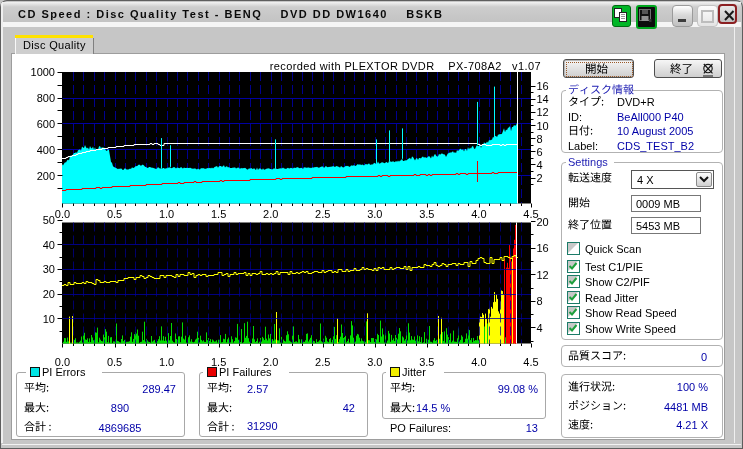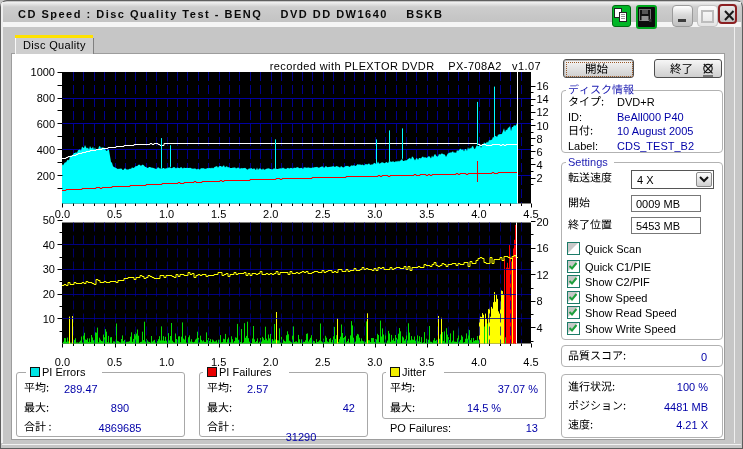--- a/index.html
+++ b/index.html
@@ -152,33 +152,33 @@
 <svg style="position:absolute;left:567px;top:242px" width="13" height="13">
     <rect x="0.5" y="0.5" width="12" height="12" fill="#fff" stroke="#1c7b68"></rect>
     <path d="M1 1H11L1 11Z" fill="#c8c8c8"></path>
   </svg>
 <span style="position:absolute;left:585px;top:243px;font:11px 'Liberation Sans',sans-serif;color:#000;white-space:pre">Quick Scan</span>
 <svg style="position:absolute;left:567px;top:259.5px" width="13" height="13">
     <rect x="0.5" y="0.5" width="12" height="12" fill="#fff" stroke="#1c7b68"></rect>
     <path d="M1 1H11L1 11Z" fill="#c8c8c8"></path>
     <path d="M2.5 6L5 8.5L9.5 3" stroke="#1d9f3c" stroke-width="2" fill="none"></path>
   </svg>
-<span style="position:absolute;left:585px;top:260.5px;font:11px 'Liberation Sans',sans-serif;color:#000;white-space:pre">Quick C1/PIE</span>
+<span style="position:absolute;left:585px;top:260.5px;font:11px 'Liberation Sans',sans-serif;color:#000;white-space:pre">Test C1/PIE</span>
 <svg style="position:absolute;left:567px;top:275px" width="13" height="13">
     <rect x="0.5" y="0.5" width="12" height="12" fill="#fff" stroke="#1c7b68"></rect>
     <path d="M1 1H11L1 11Z" fill="#c8c8c8"></path>
     <path d="M2.5 6L5 8.5L9.5 3" stroke="#1d9f3c" stroke-width="2" fill="none"></path>
   </svg>
 <span style="position:absolute;left:585px;top:276px;font:11px 'Liberation Sans',sans-serif;color:#000;white-space:pre">Show C2/PIF</span>
 <svg style="position:absolute;left:567px;top:290.5px" width="13" height="13">
     <rect x="0.5" y="0.5" width="12" height="12" fill="#fff" stroke="#1c7b68"></rect>
     <path d="M1 1H11L1 11Z" fill="#c8c8c8"></path>
     <path d="M2.5 6L5 8.5L9.5 3" stroke="#1d9f3c" stroke-width="2" fill="none"></path>
   </svg>
-<span style="position:absolute;left:585px;top:291.5px;font:11px 'Liberation Sans',sans-serif;color:#000;white-space:pre">Show Speed</span>
+<span style="position:absolute;left:585px;top:291.5px;font:11px 'Liberation Sans',sans-serif;color:#000;white-space:pre">Read Jitter</span>
 <svg style="position:absolute;left:567px;top:306px" width="13" height="13">
     <rect x="0.5" y="0.5" width="12" height="12" fill="#fff" stroke="#1c7b68"></rect>
     <path d="M1 1H11L1 11Z" fill="#c8c8c8"></path>
     <path d="M2.5 6L5 8.5L9.5 3" stroke="#1d9f3c" stroke-width="2" fill="none"></path>
   </svg>
 <span style="position:absolute;left:585px;top:307px;font:11px 'Liberation Sans',sans-serif;color:#000;white-space:pre">Show Read Speed</span>
 <svg style="position:absolute;left:567px;top:321.5px" width="13" height="13">
     <rect x="0.5" y="0.5" width="12" height="12" fill="#fff" stroke="#1c7b68"></rect>
     <path d="M1 1H11L1 11Z" fill="#c8c8c8"></path>
     <path d="M2.5 6L5 8.5L9.5 3" stroke="#1d9f3c" stroke-width="2" fill="none"></path>
@@ -210,48 +210,48 @@
 <div style="position:absolute;left:203px;top:366px;width:86px;height:12px;background:#fff;"></div>
 <div style="position:absolute;left:207px;top:367px;width:8px;height:8px;background:#e80000;border:1px solid #111;"></div>
 <span style="position:absolute;left:219px;top:366px;font:11px 'Liberation Sans',sans-serif">PI Failures</span>
 <div style="position:absolute;left:382px;top:372px;width:164px;height:47px;background:#fff;border:1px solid #a8a8a8;border-radius:3px;box-sizing:border-box;"></div>
 <div style="position:absolute;left:386px;top:366px;width:58px;height:12px;background:#fff;"></div>
 <div style="position:absolute;left:390px;top:367px;width:8px;height:8px;background:#f2ef00;border:1px solid #111;"></div>
 <span style="position:absolute;left:402px;top:366px;font:11px 'Liberation Sans',sans-serif">Jitter</span>
 <svg style="position:absolute;left:24px;top:382.0px;overflow:visible" width="27" height="15">
     <path transform="translate(0,9.5) scale(0.9167)" d="M2.1 -7.6C2.6 -6.7 3.0 -5.5 3.2 -4.8L4.0 -5.1C3.9 -5.8 3.4 -6.9 2.9 -7.8ZM9.1 -7.9C8.8 -7.0 8.2 -5.8 7.8 -5.0L8.5 -4.8C9.0 -5.5 9.6 -6.6 10.0 -7.6ZM0.6 -4.2V-3.3H5.5V0.9H6.4V-3.3H11.4V-4.2H6.4V-8.4H10.7V-9.3H1.3V-8.4H5.5V-4.2Z M17.3 -5.7V-4.8H21.0V-5.7ZM16.7 -1.8 17.1 -0.9C18.3 -1.4 19.8 -2.0 21.3 -2.6L21.1 -3.4C19.5 -2.8 17.8 -2.1 16.7 -1.8ZM18.1 -10.1C17.6 -8.4 16.8 -6.8 15.9 -5.7C16.1 -5.6 16.5 -5.3 16.6 -5.1C17.1 -5.7 17.6 -6.4 18.0 -7.2H22.4C22.2 -2.4 22.0 -0.5 21.7 -0.1C21.5 0.1 21.4 0.1 21.1 0.1C20.9 0.1 20.1 0.1 19.3 0.0C19.5 0.3 19.6 0.7 19.6 0.9C20.3 1.0 21.1 1.0 21.5 0.9C21.9 0.9 22.2 0.8 22.5 0.4C23.0 -0.1 23.1 -2.1 23.3 -7.6C23.3 -7.7 23.3 -8.1 23.3 -8.1H18.4C18.6 -8.7 18.8 -9.3 19.0 -9.9ZM12.4 -1.9 12.7 -1.0C13.8 -1.5 15.3 -2.1 16.7 -2.7L16.5 -3.6L15.0 -2.9V-6.4H16.4V-7.3H15.0V-10.0H14.1V-7.3H12.6V-6.4H14.1V-2.6C13.5 -2.3 12.9 -2.1 12.4 -1.9Z M25.7 -4.7C26.1 -4.7 26.5 -5.0 26.5 -5.5C26.5 -6.0 26.1 -6.4 25.7 -6.4C25.2 -6.4 24.9 -6.0 24.9 -5.5C24.9 -5.0 25.2 -4.7 25.7 -4.7ZM25.7 0.2C26.1 0.2 26.5 -0.2 26.5 -0.7C26.5 -1.2 26.1 -1.5 25.7 -1.5C25.2 -1.5 24.9 -1.2 24.9 -0.7C24.9 -0.2 25.2 0.2 25.7 0.2Z" fill="#000000"></path>
   </svg>
-<span style="position:absolute;left:64px;top:382.5px;width:112px;text-align:left;font:11px 'Liberation Sans',sans-serif;color:#0000a8;white-space:pre">289.47</span>
+<span style="position:absolute;left:64px;top:382.5px;width:112px;text-align:right;font:11px 'Liberation Sans',sans-serif;color:#0000a8;white-space:pre">289.47</span>
 <svg style="position:absolute;left:24px;top:401.5px;overflow:visible" width="27" height="15">
     <path transform="translate(0,9.5) scale(0.9167)" d="M3.0 -7.6H9.0V-6.8H3.0ZM3.0 -9.1H9.0V-8.2H3.0ZM2.1 -9.7V-6.1H9.9V-9.7ZM4.8 -4.7V-3.9H2.6V-4.7ZM0.6 -0.5 0.7 0.3 4.8 -0.2V1.0H5.6V0.2C5.8 0.4 6.0 0.7 6.1 0.9C6.9 0.6 7.8 0.2 8.5 -0.4C9.2 0.2 10.1 0.7 11.0 0.9C11.1 0.7 11.4 0.4 11.6 0.3C10.6 0.0 9.8 -0.4 9.1 -0.9C9.9 -1.7 10.5 -2.6 10.9 -3.8L10.3 -4.0L10.2 -4.0H6.0V-3.2H7.1L6.6 -3.1C6.9 -2.3 7.3 -1.6 7.9 -1.0C7.2 -0.4 6.4 -0.1 5.6 0.2V-4.7H11.3V-5.5H0.7V-4.7H1.7V-0.6ZM7.3 -3.2H9.8C9.5 -2.6 9.0 -2.0 8.5 -1.5C8.0 -2.0 7.6 -2.6 7.3 -3.2ZM4.8 -3.2V-2.4H2.6V-3.2ZM4.8 -1.7V-1.0L2.6 -0.7V-1.7Z M17.5 -10.1C17.5 -9.1 17.5 -7.9 17.4 -6.6H12.7V-5.7H17.2C16.7 -3.4 15.5 -1.1 12.5 0.2C12.8 0.4 13.1 0.7 13.2 0.9C16.1 -0.4 17.4 -2.7 18.0 -5.0C18.9 -2.3 20.5 -0.2 22.8 0.9C23.0 0.7 23.3 0.3 23.5 0.1C21.2 -0.9 19.6 -3.1 18.8 -5.7H23.3V-6.6H18.3C18.5 -7.9 18.5 -9.1 18.5 -10.1Z M25.7 -4.7C26.1 -4.7 26.5 -5.0 26.5 -5.5C26.5 -6.0 26.1 -6.4 25.7 -6.4C25.2 -6.4 24.9 -6.0 24.9 -5.5C24.9 -5.0 25.2 -4.7 25.7 -4.7ZM25.7 0.2C26.1 0.2 26.5 -0.2 26.5 -0.7C26.5 -1.2 26.1 -1.5 25.7 -1.5C25.2 -1.5 24.9 -1.2 24.9 -0.7C24.9 -0.2 25.2 0.2 25.7 0.2Z" fill="#000000"></path>
   </svg>
 <span style="position:absolute;left:64px;top:402.0px;width:112px;text-align:center;font:11px 'Liberation Sans',sans-serif;color:#0000a8;white-space:pre">890</span>
 <svg style="position:absolute;left:24px;top:421.0px;overflow:visible" width="30" height="15">
     <path transform="translate(0,9.5) scale(0.9167)" d="M3.0 -6.2V-5.4H9.0V-6.2ZM6.0 -9.2C7.1 -7.6 9.2 -5.9 11.1 -4.9C11.2 -5.2 11.5 -5.5 11.7 -5.7C9.8 -6.6 7.7 -8.3 6.4 -10.1H5.5C4.5 -8.5 2.5 -6.7 0.4 -5.6C0.6 -5.4 0.9 -5.1 1.0 -4.9C3.0 -6.0 5.0 -7.7 6.0 -9.2ZM2.4 -3.8V1.0H3.2V0.5H8.8V1.0H9.7V-3.8ZM3.2 -0.3V-3.0H8.8V-0.3Z M13.0 -6.4V-5.7H16.8V-6.4ZM13.1 -9.7V-8.9H16.8V-9.7ZM13.0 -4.8V-4.1H16.8V-4.8ZM12.5 -8.1V-7.3H17.2V-8.1ZM20.0 -10.0V-6.0H17.2V-5.1H20.0V1.0H20.9V-5.1H23.7V-6.0H20.9V-10.0ZM13.0 -3.2V0.8H13.8V0.3H16.7V-3.2ZM13.8 -2.5H15.9V-0.5H13.8Z M28.4 -4.7C28.8 -4.7 29.1 -5.0 29.1 -5.5C29.1 -6.0 28.8 -6.4 28.4 -6.4C27.9 -6.4 27.6 -6.0 27.6 -5.5C27.6 -5.0 27.9 -4.7 28.4 -4.7ZM28.4 0.2C28.8 0.2 29.1 -0.2 29.1 -0.7C29.1 -1.2 28.8 -1.5 28.4 -1.5C27.9 -1.5 27.6 -1.2 27.6 -0.7C27.6 -0.2 27.9 0.2 28.4 0.2Z" fill="#000000"></path>
   </svg>
 <span style="position:absolute;left:64px;top:421.5px;width:112px;text-align:center;font:11px 'Liberation Sans',sans-serif;color:#0000a8;white-space:pre">4869685</span>
 <svg style="position:absolute;left:207px;top:382.0px;overflow:visible" width="27" height="15">
     <path transform="translate(0,9.5) scale(0.9167)" d="M2.1 -7.6C2.6 -6.7 3.0 -5.5 3.2 -4.8L4.0 -5.1C3.9 -5.8 3.4 -6.9 2.9 -7.8ZM9.1 -7.9C8.8 -7.0 8.2 -5.8 7.8 -5.0L8.5 -4.8C9.0 -5.5 9.6 -6.6 10.0 -7.6ZM0.6 -4.2V-3.3H5.5V0.9H6.4V-3.3H11.4V-4.2H6.4V-8.4H10.7V-9.3H1.3V-8.4H5.5V-4.2Z M17.3 -5.7V-4.8H21.0V-5.7ZM16.7 -1.8 17.1 -0.9C18.3 -1.4 19.8 -2.0 21.3 -2.6L21.1 -3.4C19.5 -2.8 17.8 -2.1 16.7 -1.8ZM18.1 -10.1C17.6 -8.4 16.8 -6.8 15.9 -5.7C16.1 -5.6 16.5 -5.3 16.6 -5.1C17.1 -5.7 17.6 -6.4 18.0 -7.2H22.4C22.2 -2.4 22.0 -0.5 21.7 -0.1C21.5 0.1 21.4 0.1 21.1 0.1C20.9 0.1 20.1 0.1 19.3 0.0C19.5 0.3 19.6 0.7 19.6 0.9C20.3 1.0 21.1 1.0 21.5 0.9C21.9 0.9 22.2 0.8 22.5 0.4C23.0 -0.1 23.1 -2.1 23.3 -7.6C23.3 -7.7 23.3 -8.1 23.3 -8.1H18.4C18.6 -8.7 18.8 -9.3 19.0 -9.9ZM12.4 -1.9 12.7 -1.0C13.8 -1.5 15.3 -2.1 16.7 -2.7L16.5 -3.6L15.0 -2.9V-6.4H16.4V-7.3H15.0V-10.0H14.1V-7.3H12.6V-6.4H14.1V-2.6C13.5 -2.3 12.9 -2.1 12.4 -1.9Z M25.7 -4.7C26.1 -4.7 26.5 -5.0 26.5 -5.5C26.5 -6.0 26.1 -6.4 25.7 -6.4C25.2 -6.4 24.9 -6.0 24.9 -5.5C24.9 -5.0 25.2 -4.7 25.7 -4.7ZM25.7 0.2C26.1 0.2 26.5 -0.2 26.5 -0.7C26.5 -1.2 26.1 -1.5 25.7 -1.5C25.2 -1.5 24.9 -1.2 24.9 -0.7C24.9 -0.2 25.2 0.2 25.7 0.2Z" fill="#000000"></path>
   </svg>
 <span style="position:absolute;left:247px;top:382.5px;width:108px;text-align:left;font:11px 'Liberation Sans',sans-serif;color:#0000a8;white-space:pre">2.57</span>
 <svg style="position:absolute;left:207px;top:401.5px;overflow:visible" width="27" height="15">
     <path transform="translate(0,9.5) scale(0.9167)" d="M3.0 -7.6H9.0V-6.8H3.0ZM3.0 -9.1H9.0V-8.2H3.0ZM2.1 -9.7V-6.1H9.9V-9.7ZM4.8 -4.7V-3.9H2.6V-4.7ZM0.6 -0.5 0.7 0.3 4.8 -0.2V1.0H5.6V0.2C5.8 0.4 6.0 0.7 6.1 0.9C6.9 0.6 7.8 0.2 8.5 -0.4C9.2 0.2 10.1 0.7 11.0 0.9C11.1 0.7 11.4 0.4 11.6 0.3C10.6 0.0 9.8 -0.4 9.1 -0.9C9.9 -1.7 10.5 -2.6 10.9 -3.8L10.3 -4.0L10.2 -4.0H6.0V-3.2H7.1L6.6 -3.1C6.9 -2.3 7.3 -1.6 7.9 -1.0C7.2 -0.4 6.4 -0.1 5.6 0.2V-4.7H11.3V-5.5H0.7V-4.7H1.7V-0.6ZM7.3 -3.2H9.8C9.5 -2.6 9.0 -2.0 8.5 -1.5C8.0 -2.0 7.6 -2.6 7.3 -3.2ZM4.8 -3.2V-2.4H2.6V-3.2ZM4.8 -1.7V-1.0L2.6 -0.7V-1.7Z M17.5 -10.1C17.5 -9.1 17.5 -7.9 17.4 -6.6H12.7V-5.7H17.2C16.7 -3.4 15.5 -1.1 12.5 0.2C12.8 0.4 13.1 0.7 13.2 0.9C16.1 -0.4 17.4 -2.7 18.0 -5.0C18.9 -2.3 20.5 -0.2 22.8 0.9C23.0 0.7 23.3 0.3 23.5 0.1C21.2 -0.9 19.6 -3.1 18.8 -5.7H23.3V-6.6H18.3C18.5 -7.9 18.5 -9.1 18.5 -10.1Z M25.7 -4.7C26.1 -4.7 26.5 -5.0 26.5 -5.5C26.5 -6.0 26.1 -6.4 25.7 -6.4C25.2 -6.4 24.9 -6.0 24.9 -5.5C24.9 -5.0 25.2 -4.7 25.7 -4.7ZM25.7 0.2C26.1 0.2 26.5 -0.2 26.5 -0.7C26.5 -1.2 26.1 -1.5 25.7 -1.5C25.2 -1.5 24.9 -1.2 24.9 -0.7C24.9 -0.2 25.2 0.2 25.7 0.2Z" fill="#000000"></path>
   </svg>
 <span style="position:absolute;left:247px;top:402.0px;width:108px;text-align:right;font:11px 'Liberation Sans',sans-serif;color:#0000a8;white-space:pre">42</span>
 <svg style="position:absolute;left:207px;top:421.0px;overflow:visible" width="30" height="15">
     <path transform="translate(0,9.5) scale(0.9167)" d="M3.0 -6.2V-5.4H9.0V-6.2ZM6.0 -9.2C7.1 -7.6 9.2 -5.9 11.1 -4.9C11.2 -5.2 11.5 -5.5 11.7 -5.7C9.8 -6.6 7.7 -8.3 6.4 -10.1H5.5C4.5 -8.5 2.5 -6.7 0.4 -5.6C0.6 -5.4 0.9 -5.1 1.0 -4.9C3.0 -6.0 5.0 -7.7 6.0 -9.2ZM2.4 -3.8V1.0H3.2V0.5H8.8V1.0H9.7V-3.8ZM3.2 -0.3V-3.0H8.8V-0.3Z M13.0 -6.4V-5.7H16.8V-6.4ZM13.1 -9.7V-8.9H16.8V-9.7ZM13.0 -4.8V-4.1H16.8V-4.8ZM12.5 -8.1V-7.3H17.2V-8.1ZM20.0 -10.0V-6.0H17.2V-5.1H20.0V1.0H20.9V-5.1H23.7V-6.0H20.9V-10.0ZM13.0 -3.2V0.8H13.8V0.3H16.7V-3.2ZM13.8 -2.5H15.9V-0.5H13.8Z M28.4 -4.7C28.8 -4.7 29.1 -5.0 29.1 -5.5C29.1 -6.0 28.8 -6.4 28.4 -6.4C27.9 -6.4 27.6 -6.0 27.6 -5.5C27.6 -5.0 27.9 -4.7 28.4 -4.7ZM28.4 0.2C28.8 0.2 29.1 -0.2 29.1 -0.7C29.1 -1.2 28.8 -1.5 28.4 -1.5C27.9 -1.5 27.6 -1.2 27.6 -0.7C27.6 -0.2 27.9 0.2 28.4 0.2Z" fill="#000000"></path>
   </svg>
-<span style="position:absolute;left:247px;top:431px;width:108px;text-align:center;font:11px 'Liberation Sans',sans-serif;color:#0000a8;white-space:pre">31290</span>
+<span style="position:absolute;left:247px;top:420px;width:108px;text-align:left;font:11px 'Liberation Sans',sans-serif;color:#0000a8;white-space:pre">31290</span>
 <svg style="position:absolute;left:390px;top:382.0px;overflow:visible" width="27" height="15">
     <path transform="translate(0,9.5) scale(0.9167)" d="M2.1 -7.6C2.6 -6.7 3.0 -5.5 3.2 -4.8L4.0 -5.1C3.9 -5.8 3.4 -6.9 2.9 -7.8ZM9.1 -7.9C8.8 -7.0 8.2 -5.8 7.8 -5.0L8.5 -4.8C9.0 -5.5 9.6 -6.6 10.0 -7.6ZM0.6 -4.2V-3.3H5.5V0.9H6.4V-3.3H11.4V-4.2H6.4V-8.4H10.7V-9.3H1.3V-8.4H5.5V-4.2Z M17.3 -5.7V-4.8H21.0V-5.7ZM16.7 -1.8 17.1 -0.9C18.3 -1.4 19.8 -2.0 21.3 -2.6L21.1 -3.4C19.5 -2.8 17.8 -2.1 16.7 -1.8ZM18.1 -10.1C17.6 -8.4 16.8 -6.8 15.9 -5.7C16.1 -5.6 16.5 -5.3 16.6 -5.1C17.1 -5.7 17.6 -6.4 18.0 -7.2H22.4C22.2 -2.4 22.0 -0.5 21.7 -0.1C21.5 0.1 21.4 0.1 21.1 0.1C20.9 0.1 20.1 0.1 19.3 0.0C19.5 0.3 19.6 0.7 19.6 0.9C20.3 1.0 21.1 1.0 21.5 0.9C21.9 0.9 22.2 0.8 22.5 0.4C23.0 -0.1 23.1 -2.1 23.3 -7.6C23.3 -7.7 23.3 -8.1 23.3 -8.1H18.4C18.6 -8.7 18.8 -9.3 19.0 -9.9ZM12.4 -1.9 12.7 -1.0C13.8 -1.5 15.3 -2.1 16.7 -2.7L16.5 -3.6L15.0 -2.9V-6.4H16.4V-7.3H15.0V-10.0H14.1V-7.3H12.6V-6.4H14.1V-2.6C13.5 -2.3 12.9 -2.1 12.4 -1.9Z M25.7 -4.7C26.1 -4.7 26.5 -5.0 26.5 -5.5C26.5 -6.0 26.1 -6.4 25.7 -6.4C25.2 -6.4 24.9 -6.0 24.9 -5.5C24.9 -5.0 25.2 -4.7 25.7 -4.7ZM25.7 0.2C26.1 0.2 26.5 -0.2 26.5 -0.7C26.5 -1.2 26.1 -1.5 25.7 -1.5C25.2 -1.5 24.9 -1.2 24.9 -0.7C24.9 -0.2 25.2 0.2 25.7 0.2Z" fill="#000000"></path>
   </svg>
-<span style="position:absolute;left:430px;top:382.5px;width:108px;text-align:right;font:11px 'Liberation Sans',sans-serif;color:#0000a8;white-space:pre">37.07 %</span>
+<span style="position:absolute;left:430px;top:382.5px;width:108px;text-align:right;font:11px 'Liberation Sans',sans-serif;color:#0000a8;white-space:pre">99.08 %</span>
 <svg style="position:absolute;left:390px;top:401.5px;overflow:visible" width="27" height="15">
     <path transform="translate(0,9.5) scale(0.9167)" d="M3.0 -7.6H9.0V-6.8H3.0ZM3.0 -9.1H9.0V-8.2H3.0ZM2.1 -9.7V-6.1H9.9V-9.7ZM4.8 -4.7V-3.9H2.6V-4.7ZM0.6 -0.5 0.7 0.3 4.8 -0.2V1.0H5.6V0.2C5.8 0.4 6.0 0.7 6.1 0.9C6.9 0.6 7.8 0.2 8.5 -0.4C9.2 0.2 10.1 0.7 11.0 0.9C11.1 0.7 11.4 0.4 11.6 0.3C10.6 0.0 9.8 -0.4 9.1 -0.9C9.9 -1.7 10.5 -2.6 10.9 -3.8L10.3 -4.0L10.2 -4.0H6.0V-3.2H7.1L6.6 -3.1C6.9 -2.3 7.3 -1.6 7.9 -1.0C7.2 -0.4 6.4 -0.1 5.6 0.2V-4.7H11.3V-5.5H0.7V-4.7H1.7V-0.6ZM7.3 -3.2H9.8C9.5 -2.6 9.0 -2.0 8.5 -1.5C8.0 -2.0 7.6 -2.6 7.3 -3.2ZM4.8 -3.2V-2.4H2.6V-3.2ZM4.8 -1.7V-1.0L2.6 -0.7V-1.7Z M17.5 -10.1C17.5 -9.1 17.5 -7.9 17.4 -6.6H12.7V-5.7H17.2C16.7 -3.4 15.5 -1.1 12.5 0.2C12.8 0.4 13.1 0.7 13.2 0.9C16.1 -0.4 17.4 -2.7 18.0 -5.0C18.9 -2.3 20.5 -0.2 22.8 0.9C23.0 0.7 23.3 0.3 23.5 0.1C21.2 -0.9 19.6 -3.1 18.8 -5.7H23.3V-6.6H18.3C18.5 -7.9 18.5 -9.1 18.5 -10.1Z M25.7 -4.7C26.1 -4.7 26.5 -5.0 26.5 -5.5C26.5 -6.0 26.1 -6.4 25.7 -6.4C25.2 -6.4 24.9 -6.0 24.9 -5.5C24.9 -5.0 25.2 -4.7 25.7 -4.7ZM25.7 0.2C26.1 0.2 26.5 -0.2 26.5 -0.7C26.5 -1.2 26.1 -1.5 25.7 -1.5C25.2 -1.5 24.9 -1.2 24.9 -0.7C24.9 -0.2 25.2 0.2 25.7 0.2Z" fill="#000000"></path>
   </svg>
-<span style="position:absolute;left:430px;top:402.0px;width:108px;text-align:center;font:11px 'Liberation Sans',sans-serif;color:#0000a8;white-space:pre">14.5 %</span>
+<span style="position:absolute;left:416px;top:402.0px;width:108px;text-align:left;font:11px 'Liberation Sans',sans-serif;color:#0000a8;white-space:pre">14.5 %</span>
 <span style="position:absolute;left:390px;top:422px;font:11px 'Liberation Sans',sans-serif;color:#000;white-space:pre">PO Failures:</span>
 <span style="position:absolute;left:430px;top:422px;width:108px;text-align:right;font:11px 'Liberation Sans',sans-serif;color:#0000a8;white-space:pre">13</span>
 <div style="position:absolute;left:1px;top:3px;width:1.5px;height:440px;background:#efefef;"></div>
 <svg style="position:absolute;left:703px;top:74.5px" width="12" height="3">
     <path d="M0 1H10" stroke="#151515" stroke-width="1"></path>
   </svg>
 <div style="position:absolute;left:2px;top:443.5px;width:739px;height:1px;background:#f2f2f2;"></div>
 <div style="position:absolute;left:734px;top:27px;width:1px;height:416px;background:#efefef;"></div>
 </body></html>

